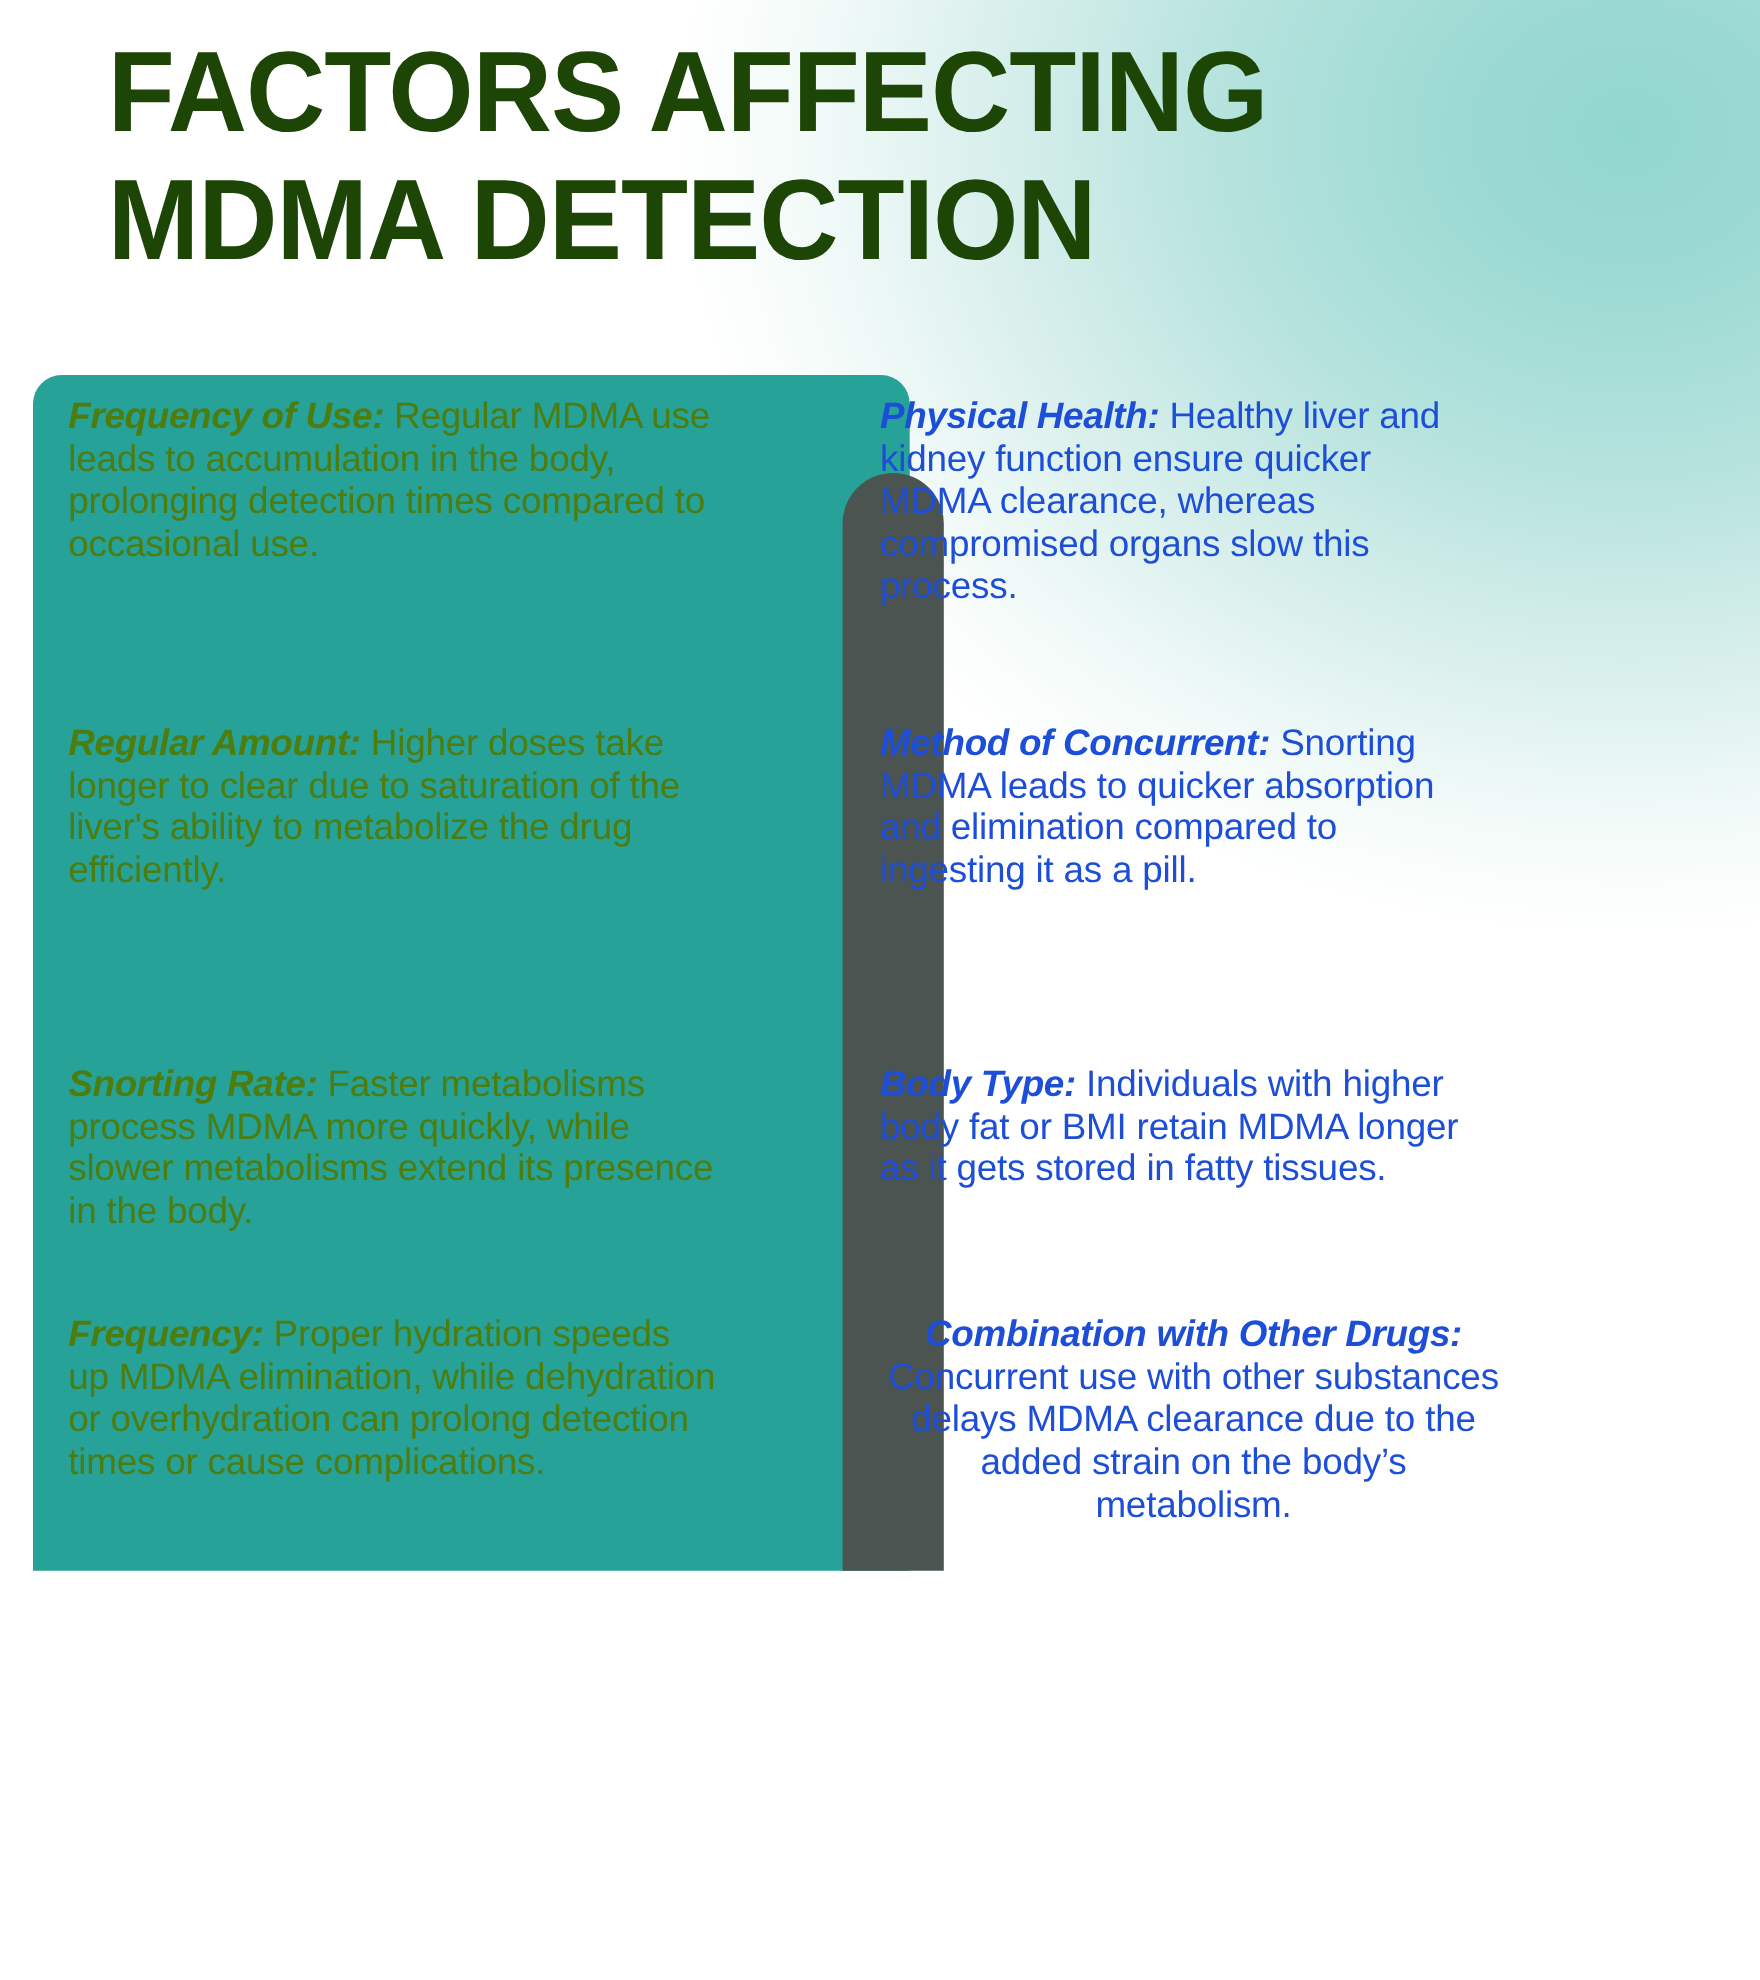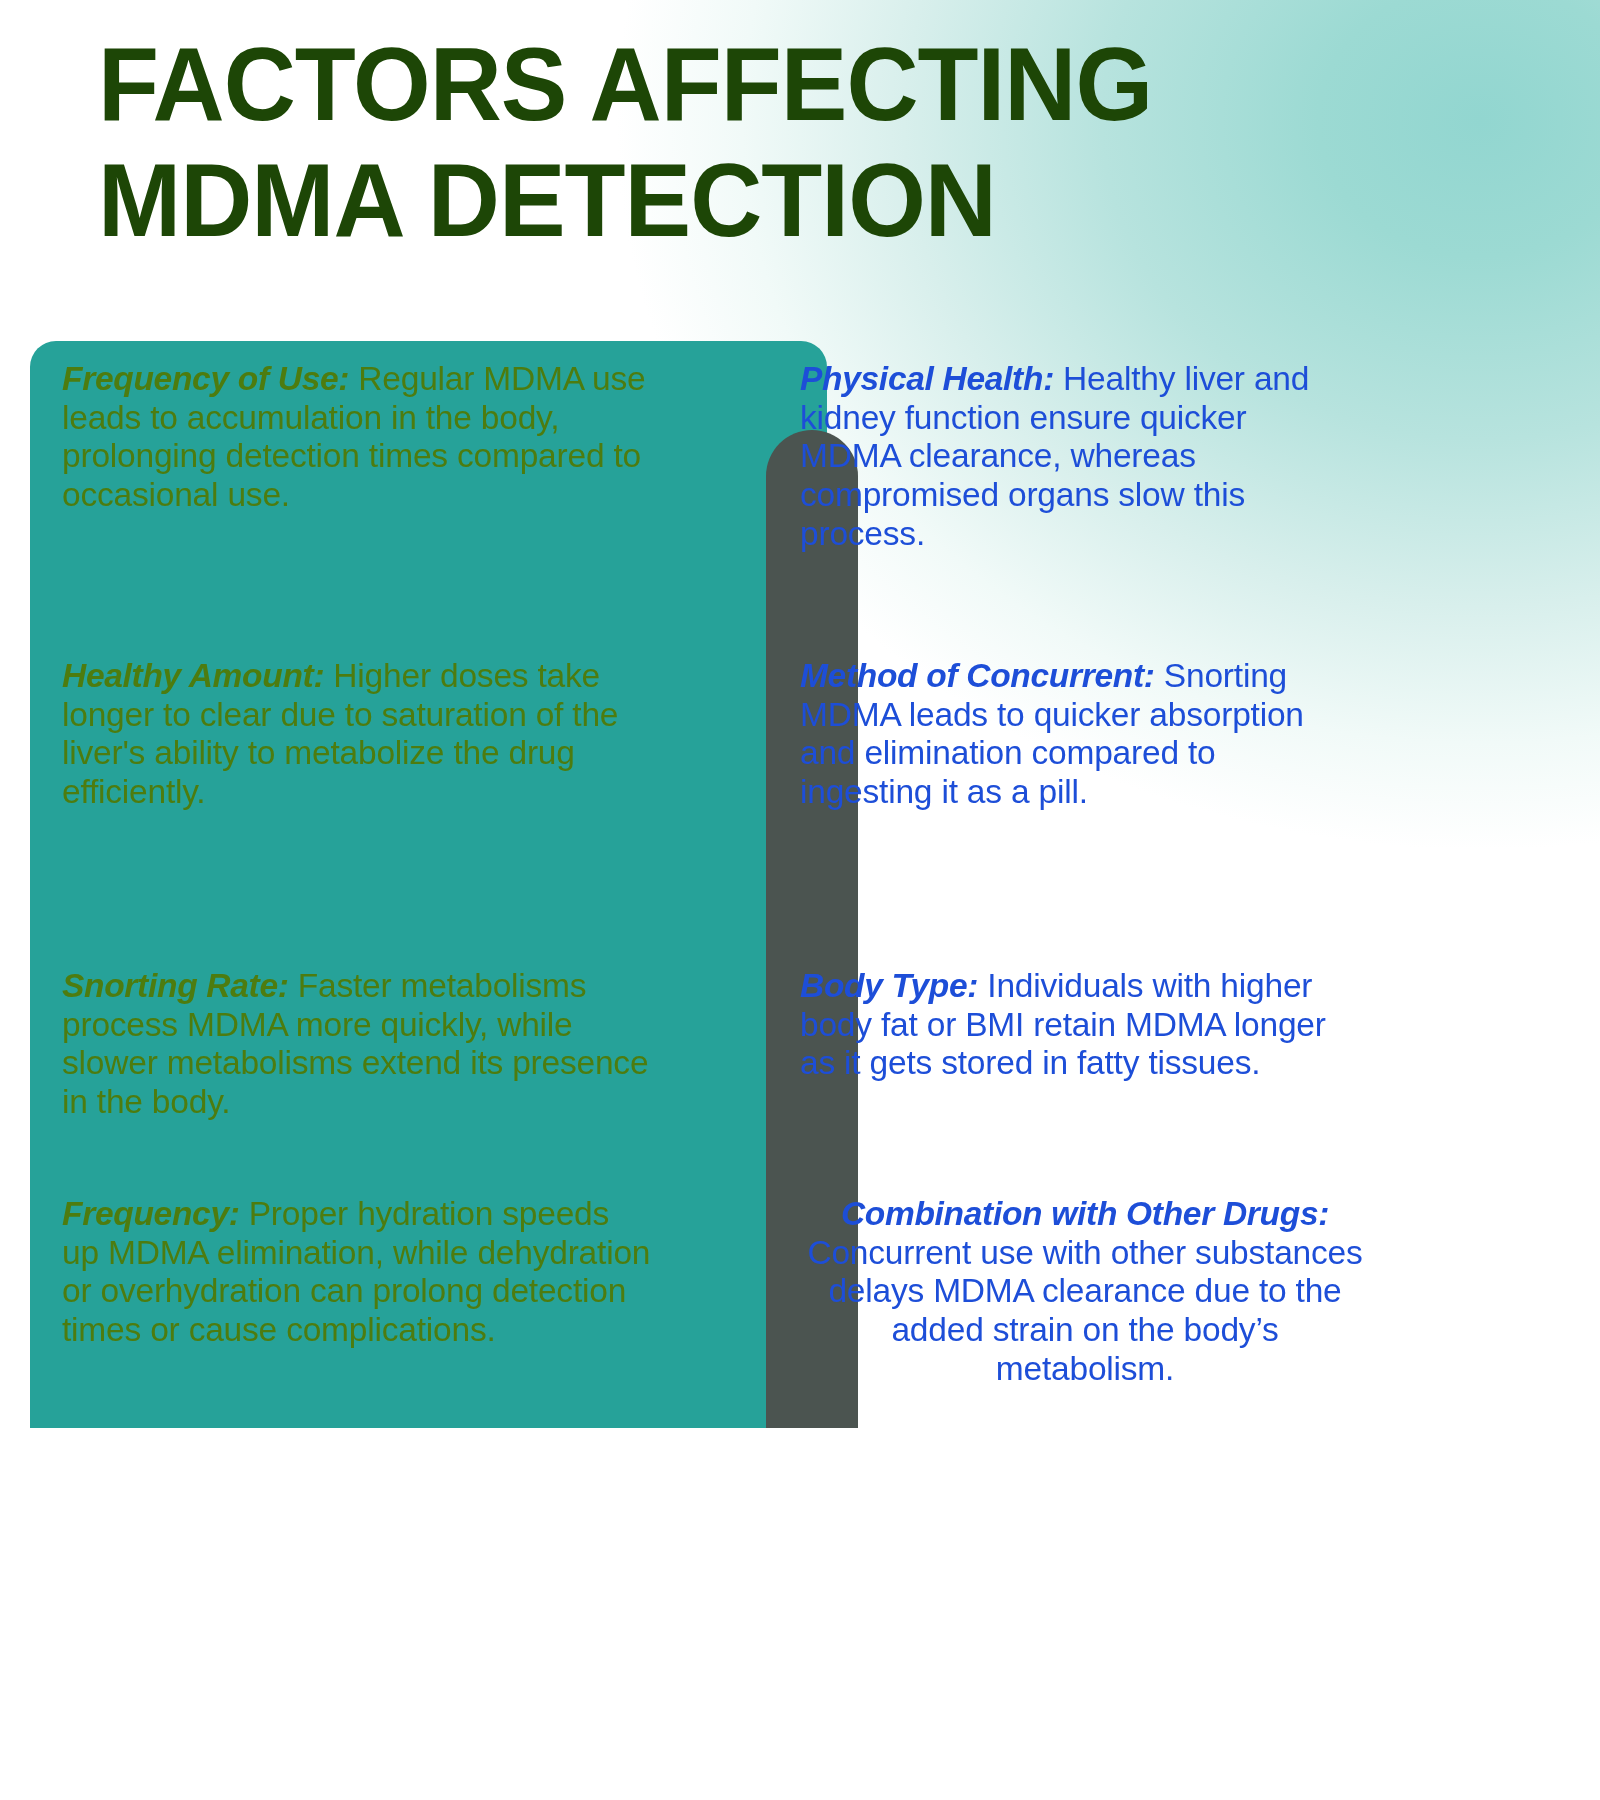--- a/index.html
+++ b/index.html
@@ -112,21 +112,21 @@
 MDMA DETECTION</h1>
 
   <div id="teal-panel"></div>
   <div id="divider-pill"></div>
 
   <div id="left-column" class="column">
     <div class="factor" style="top:8px; left:0; width:590px;">
       <p><span class="label">Frequency of Use:</span><span> Regular MDMA use leads to accumulation in the body, prolonging detection times compared to occasional use.</span></p>
     </div>
     <div class="factor" style="top:305px; left:0; width:590px;">
-      <p><span class="label">Healthy Amount:</span><span> Higher doses take longer to clear due to saturation of the liver's ability to metabolize the drug efficiently.</span></p>
+      <p><span class="label">Regular Amount:</span><span> Higher doses take longer to clear due to saturation of the liver's ability to metabolize the drug efficiently.</span></p>
     </div>
     <div class="factor" style="top:615px; left:0; width:590px;">
       <p><span class="label">Snorting Rate:</span><span> Faster metabolisms process MDMA more quickly, while slower metabolisms extend its presence in the body.</span></p>
     </div>
     <div class="factor" style="top:843px; left:0; width:590px;">
       <p><span class="label">Frequency:</span><span> Proper hydration speeds up MDMA elimination, while dehydration or overhydration can prolong detection times or cause complications.</span></p>
     </div>
   </div>
 
   <div id="right-column" class="column">

